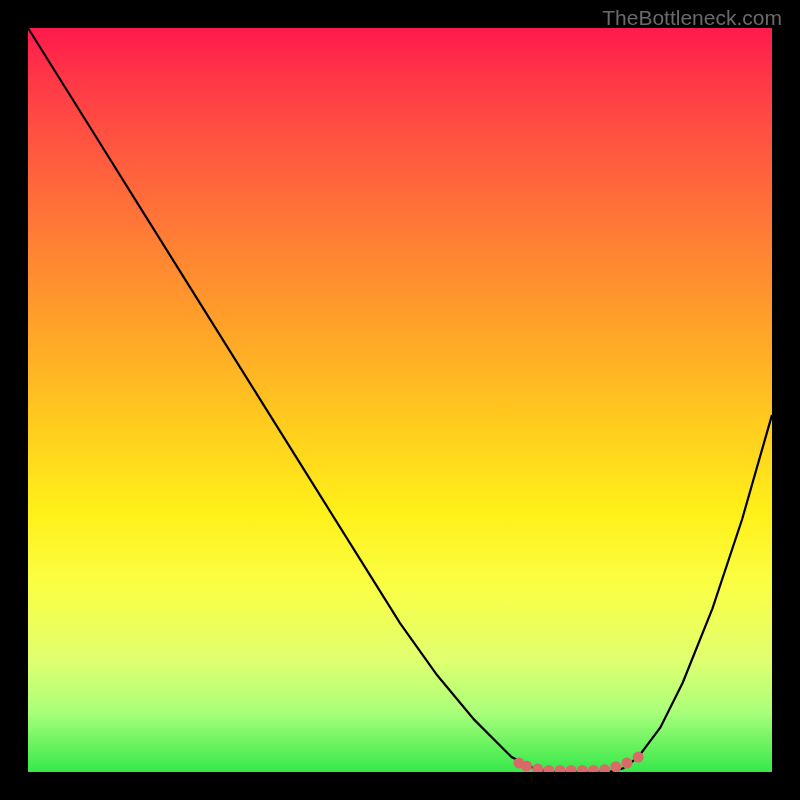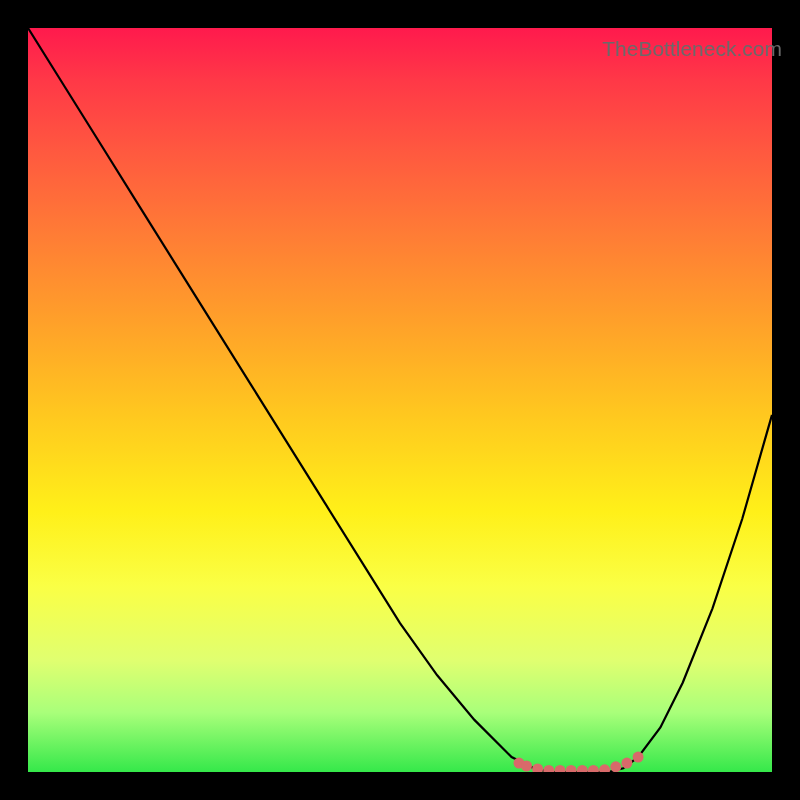--- a/index.html
+++ b/index.html
@@ -12,21 +12,20 @@
     font-family: Arial, sans-serif;
   }
   .watermark {
     position: absolute;
     top: 6px;
     right: 18px;
     color: #6a6a6a;
     font-size: 21px;
     font-weight: 500;
     z-index: 10;
-    margin-top: 31px;
   }
   .plot-area {
     position: absolute;
     left: 28px;
     top: 28px;
     width: 744px;
     height: 744px;
     overflow: hidden;
   }
   .gradient-bg {

